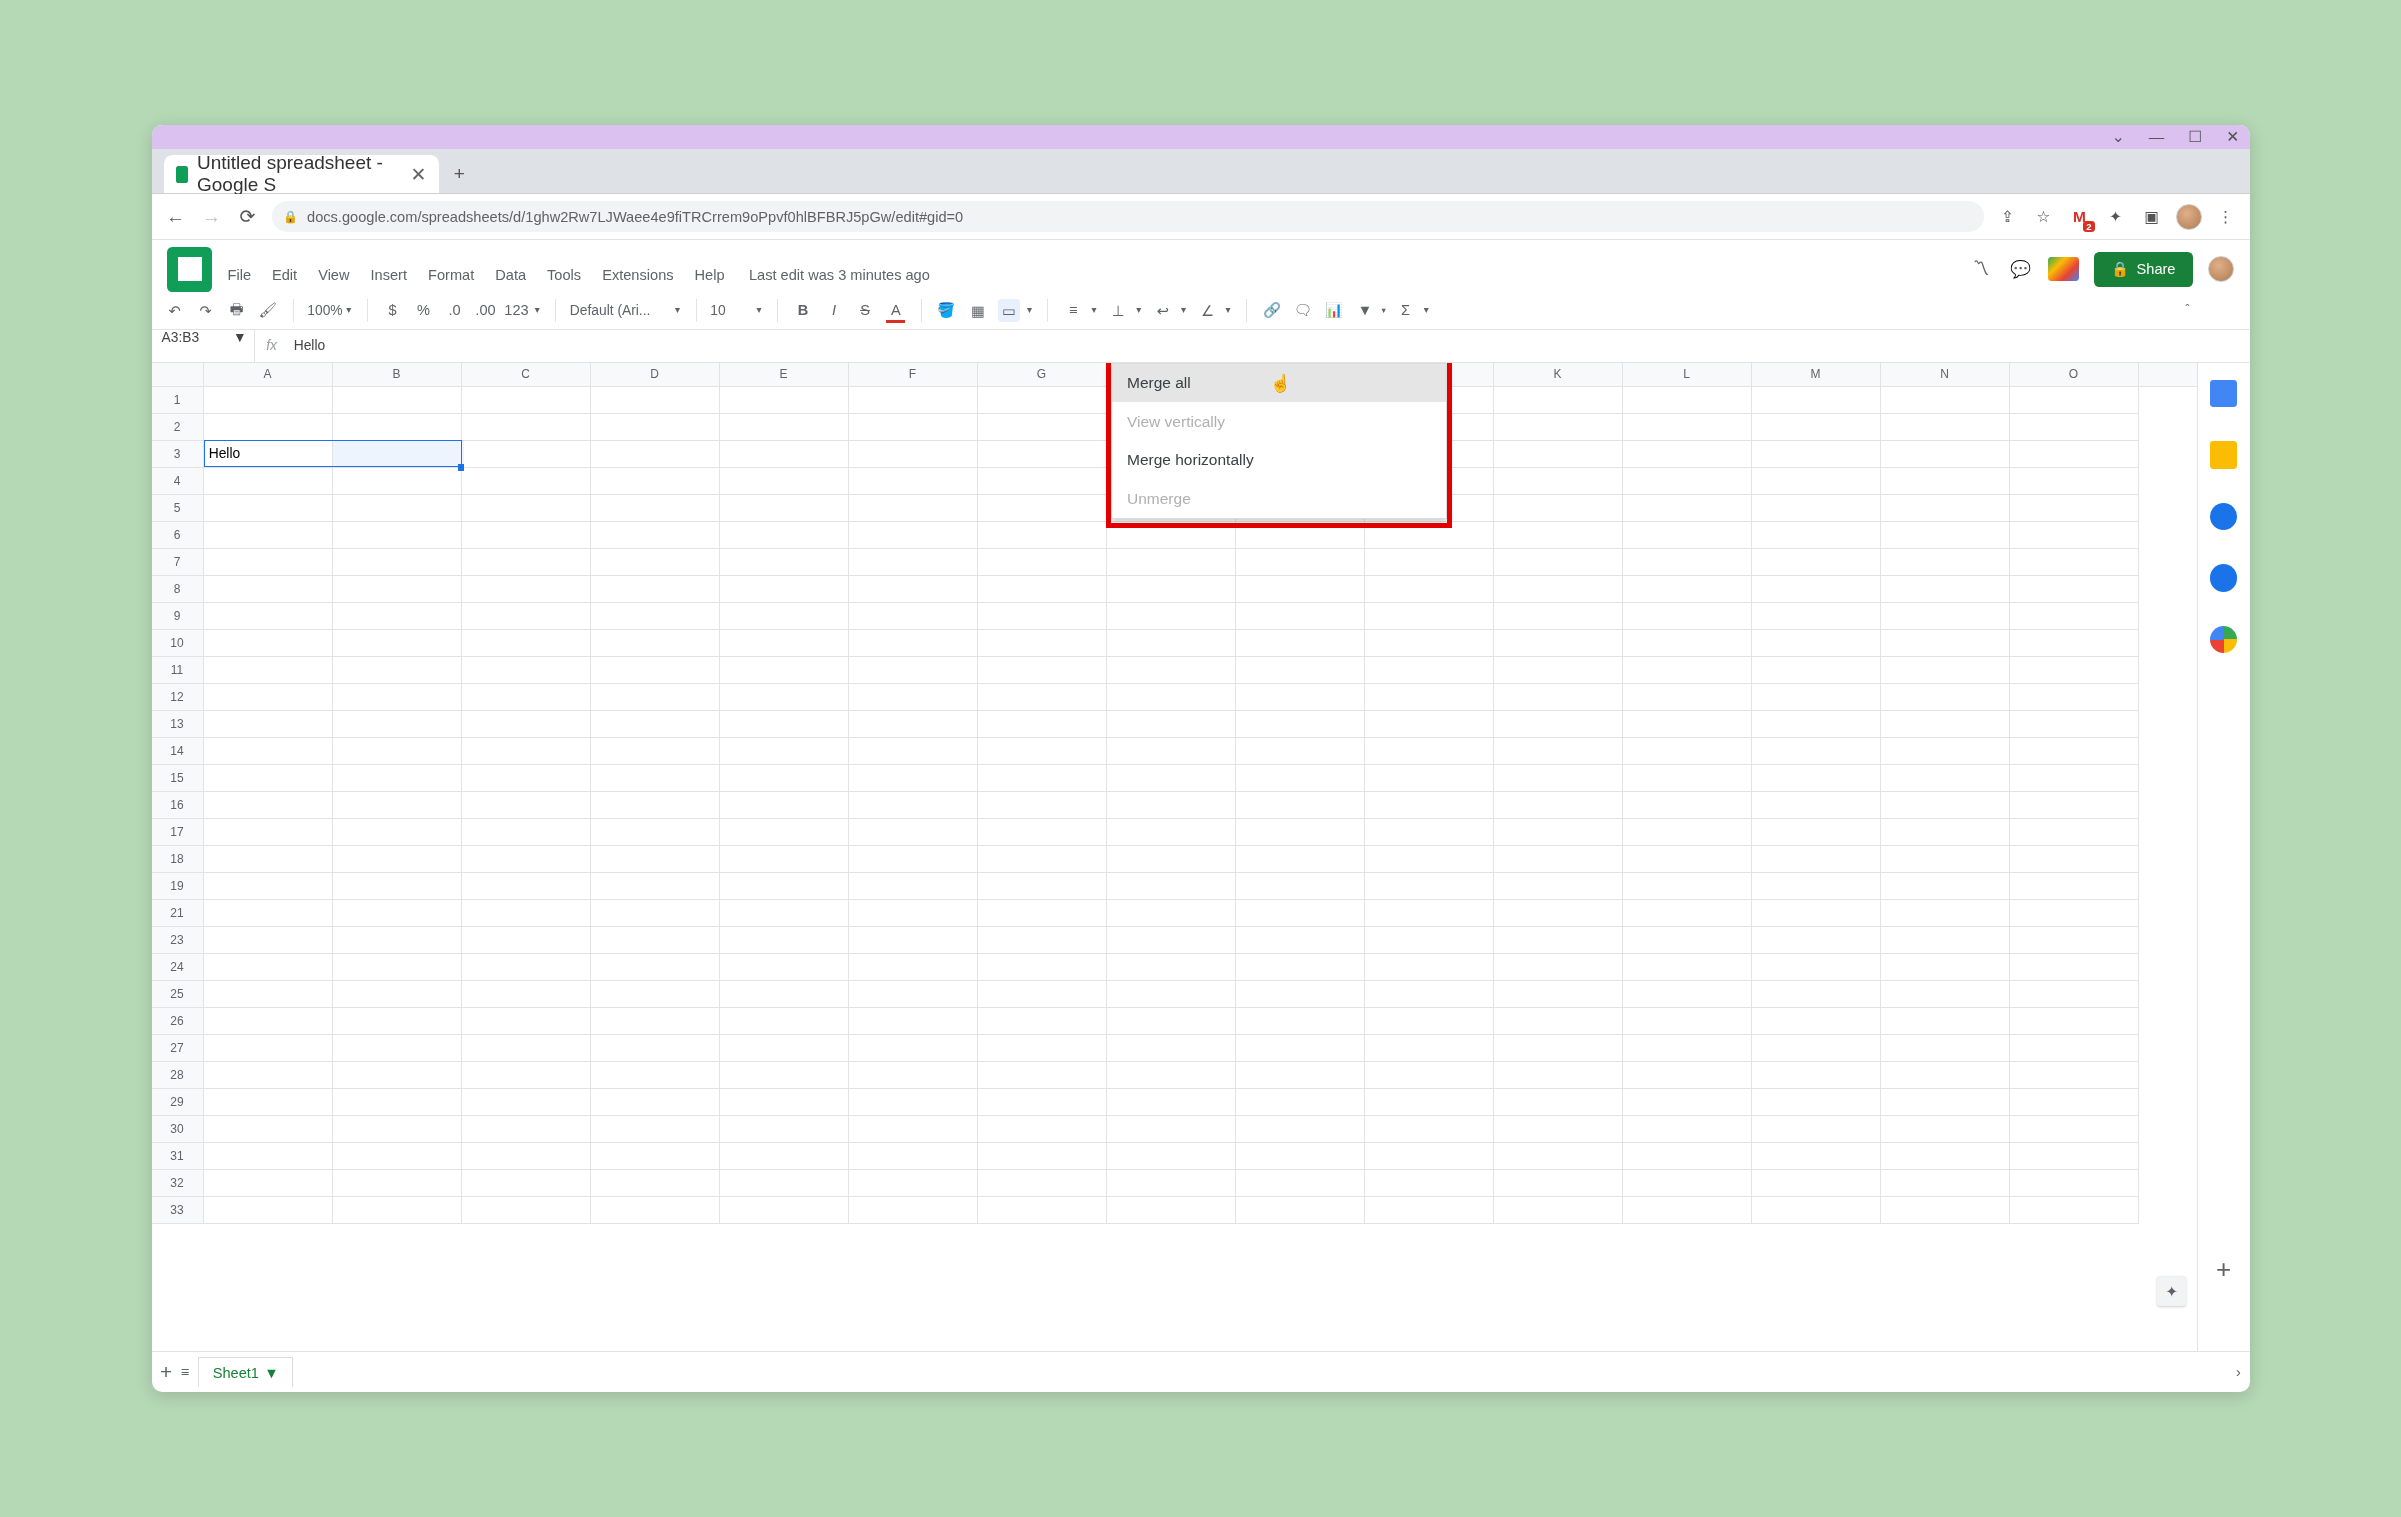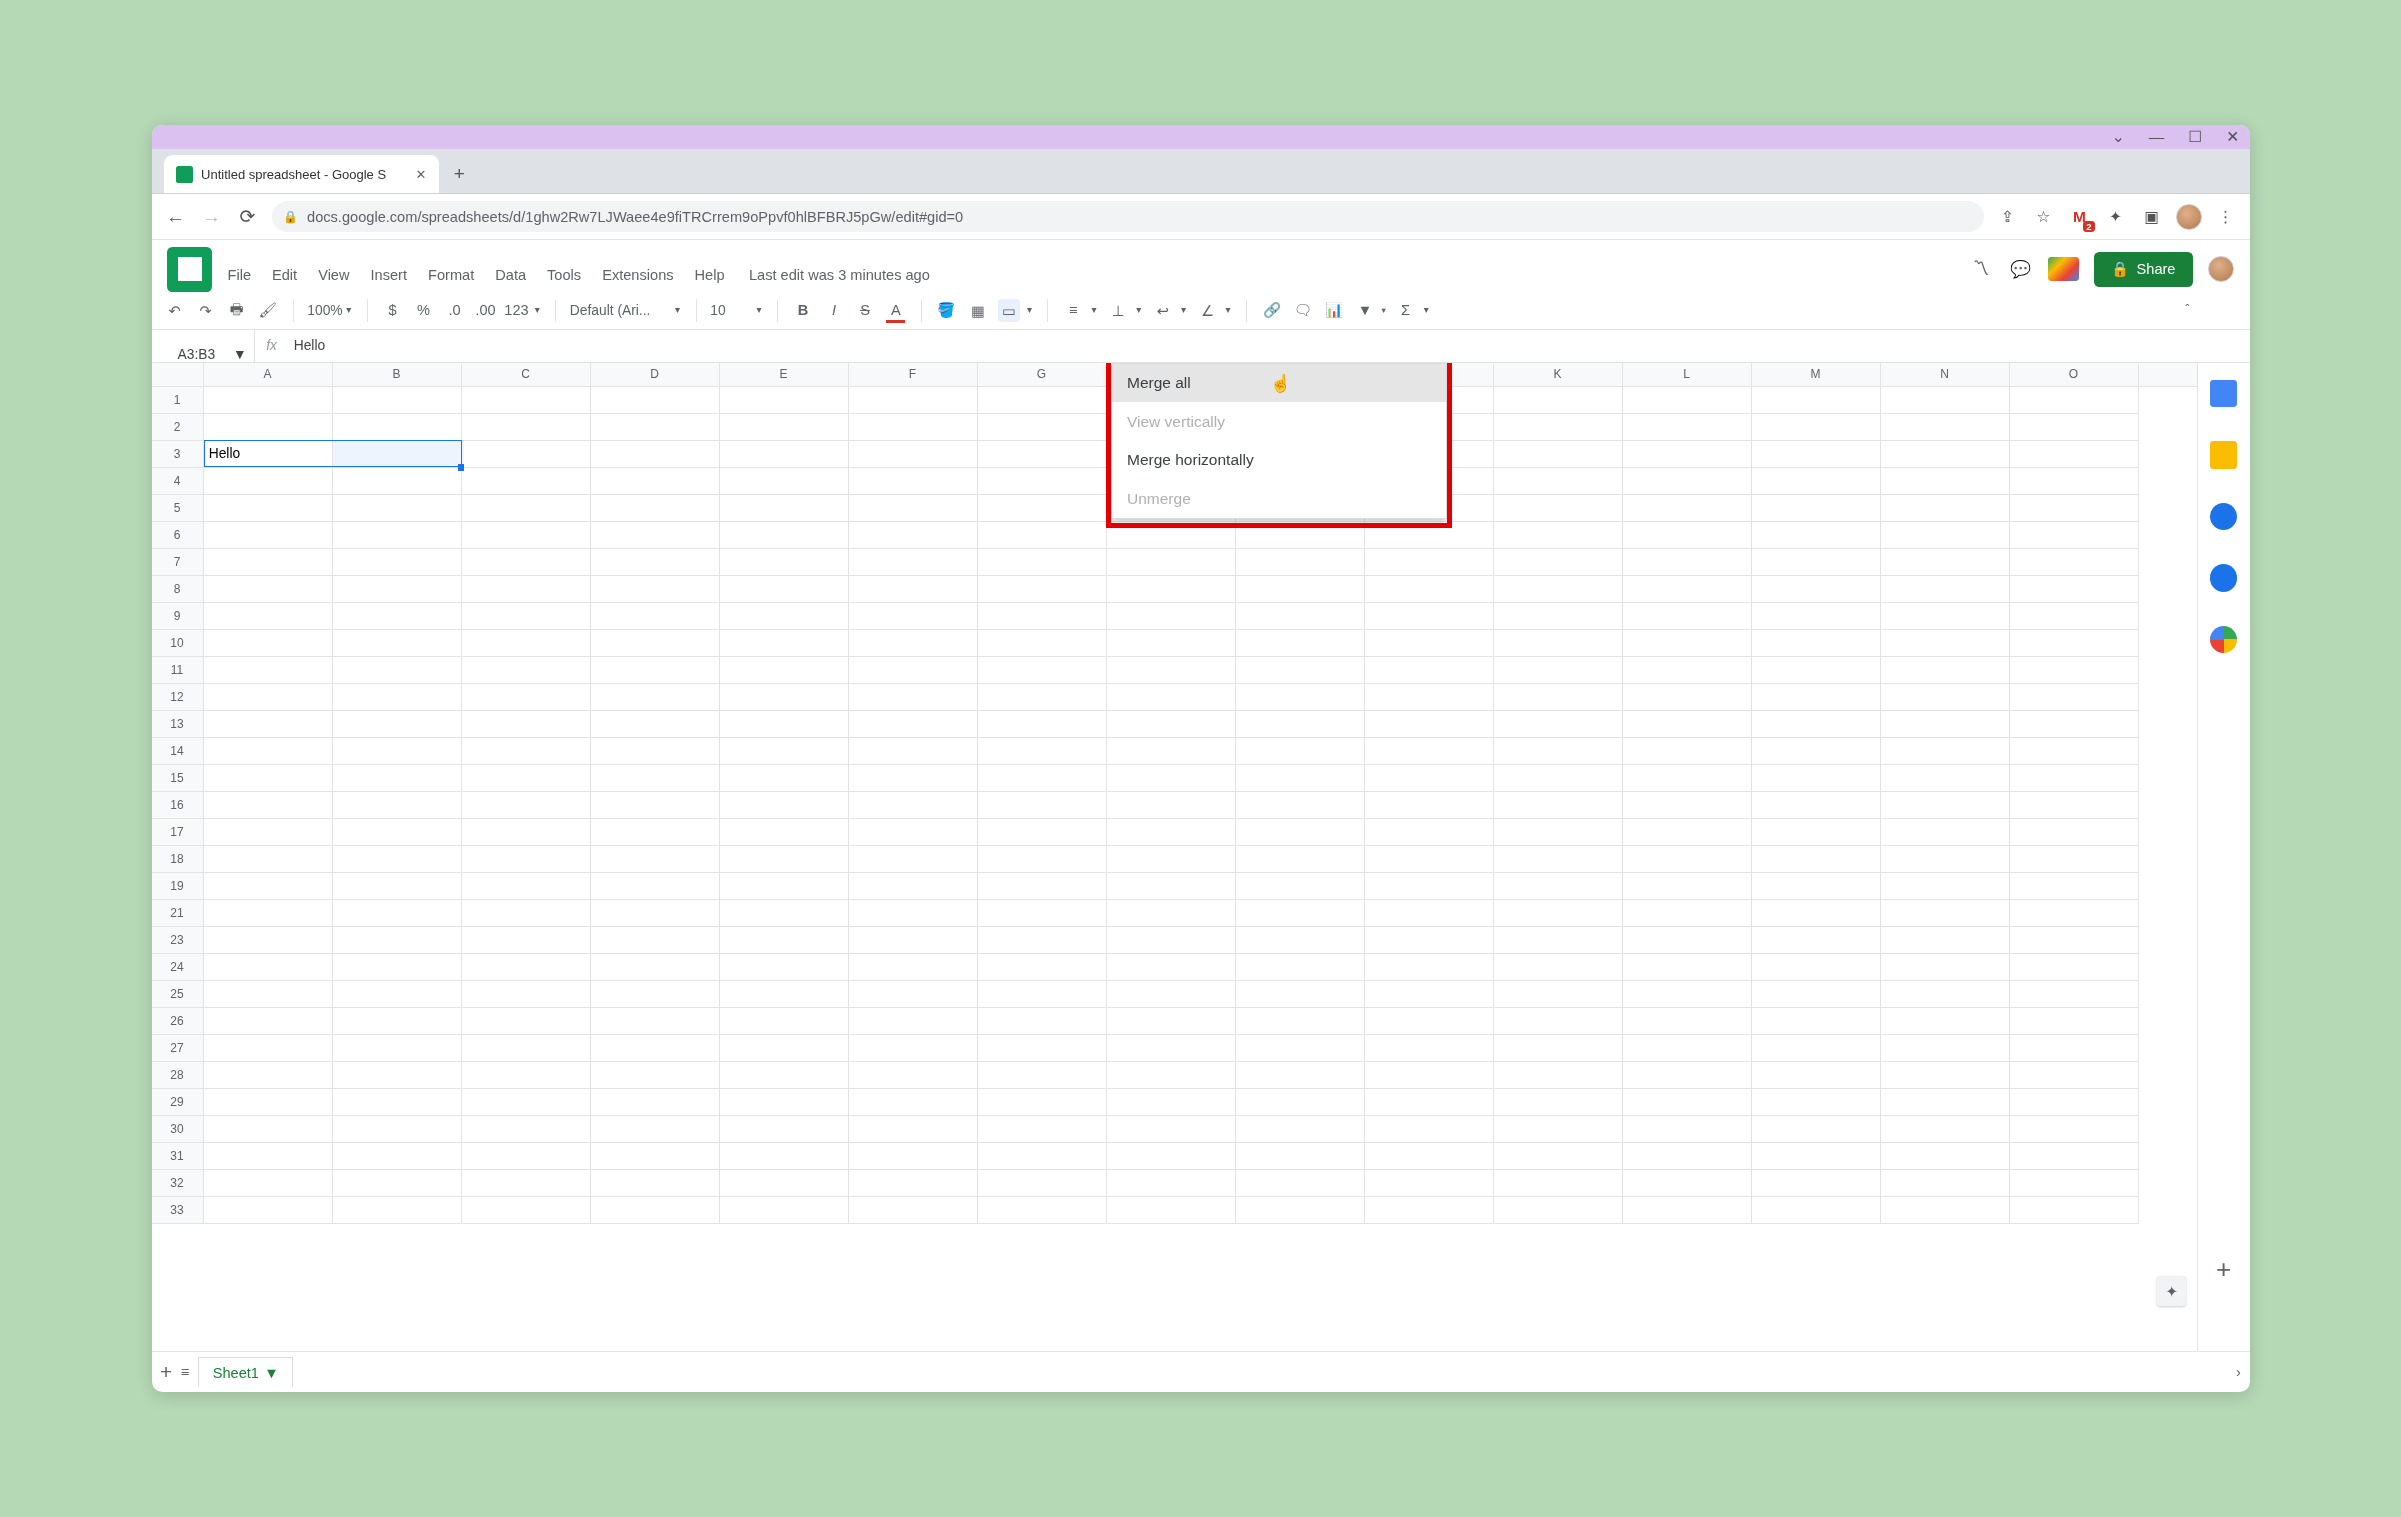--- a/index.html
+++ b/index.html
@@ -1,21 +1,21 @@
 <!DOCTYPE html>
 <html style="font-size:13.8px"><head>
 <meta charset="utf-8">
 <style>
 * { margin: 0; padding: 0; box-sizing: border-box; font-family: Arial, "Helvetica Neue", Helvetica, sans-serif; }
 body { background: #b5d8b5; width: 2401px; height: 1517px; display: flex; align-items: center; justify-content: center; }
 .window { width: 2098px; height: 1267px; background: #fff; border-radius: 10.3px; box-shadow: 0 3.4px 17px rgba(0,0,0,0.15); display: flex; flex-direction: column; overflow: visible; position: relative; }
 .titlebar { background: #dbc1f0; height: 24px; border-radius: 10.3px 10.3px 0 0; display:flex; align-items:center; justify-content:flex-end; padding:0 10.3px; gap:24px; color:#555; font-size:15.5px; }
 .titlebar .ctrl { cursor:default; }
 .tabbar { background: #dee1e6; height: 45px; display: flex; align-items: flex-end; padding-left: 12px; border-bottom:0.9px solid #cfcfcf; }
-.tab { background:#fff; height:38px; width:275px; border-radius:8.6px 8.6px 0 0; display:flex; align-items:center; padding:0 12px; gap:8.6px; font-size:13px; color:#333; }
+.tab { background:#fff; height:38px; width:275px; border-radius:8.6px 8.6px 0 0; display:flex; align-items:center; padding:0 12px; gap:8.6px; font-size:19px; color:#333; }
 .tab .close { margin-left:auto; color:#666; }
 .newtab { width:31px; height:31px; display:flex; align-items:center; justify-content:center; font-size:19px; color:#555; margin-left:5.2px; margin-bottom:3.4px; }
 .omnibar { height:46px; background:#fff; display:flex; align-items:center; padding:0 12px; gap:12px; border-bottom:0.9px solid #e3e3e3; color:#555; }
 .omnibar .navicon { font-size:19px; width:24px; text-align:center; }
 .urlbox { flex:1; background:#f1f3f4; border-radius:20.7px; height:31px; display:flex; align-items:center; padding:0 12px; font-size:14.6px; color:#5f6368; gap:8.6px; }
 .urlbox .lock { font-size:12px; }
 .omniright { display:flex; align-items:center; gap:12px; }
 .omniright .ic { width:24px; height:24px; display:flex; align-items:center; justify-content:center; font-size:15.5px; }
 .gmail { background:#fff; color:#d93025; font-weight:bold; font-size:13.8px; position:relative; }
 .gmail .badge { position:absolute; right:-3.4px; bottom:-3.4px; background:#d93025; color:#fff; font-size:9.5px; padding:0 3.4px; border-radius:3.4px; }
@@ -36,21 +36,21 @@
 .share-btn { background:#188038; color:#fff; padding:8.6px 17px; border-radius:5.2px; font-size:14.6px; font-weight:500; display:flex; align-items:center; gap:6.9px; }
 .toolbar { height:38px; display:flex; align-items:center; padding:0 12px; gap:8.6px; border-bottom:0.9px solid #e3e3e3; color:#5f6368; font-size:13.8px; }
 .toolbar .sep { width:0.9px; height:22.4px; background:#e3e3e3; margin:0 5.2px; }
 .toolbar .ic { width:22.4px; height:22.4px; display:flex; align-items:center; justify-content:center; font-size:14.6px; }
 .toolbar .dd { font-size:8.6px; color:#5f6368; margin-left:-3.4px; }
 .zoomsel, .fontsel, .sizesel { display:flex; align-items:center; gap:5.2px; font-size:13.8px; }
 .fontsel { width:112px; justify-content:space-between; border-right:none; }
 .text-color { position:relative; }
 .text-color::after { content:""; position:absolute; left:1.7px; right:1.7px; bottom:-1.7px; height:3.4px; background:#d93025; }
 .namebox { height:33px; display:flex; align-items:center; border-bottom:0.9px solid #e3e3e3; font-size:13.8px; color:#444; }
-.namebox .cell-ref { width:103px; padding-left:26px; border-right:0.9px solid #e3e3e3; display:flex; align-items:flex-end; justify-content:space-between; padding-right:6.9px; height:100%; }
+.namebox .cell-ref { width:103px; padding-left:10px; border-right:0.9px solid #e3e3e3; display:flex; align-items:flex-start; justify-content:space-between; padding-right:6.9px; height:100%; }
 .namebox .fx { width:34px; text-align:center; font-style:italic; color:#9aa0a6; }
 .namebox .formula { flex:1; padding-left:5.2px; }
 .grid-area { display:flex; flex:1; overflow:hidden; background:#fff; position:relative; }
 .main-grid { flex:1; overflow:hidden; position:relative; }
 .col-headers { display:flex; height:24px; background:#f8f9fa; border-bottom:0.9px solid #e3e3e3; }
 .rowhead-spacer { width:52px; border-right:0.9px solid #e3e3e3; }
 .col-h { flex:0 0 129px; border-right:0.9px solid #e3e3e3; display:flex; align-items:center; justify-content:center; font-size:12px; color:#5f6368; }
 .grid-body { position:relative; }
 .grid-row { display:flex; height:27px; }
 .rowhead { width:52px; border-right:0.9px solid #e3e3e3; border-bottom:0.9px solid #e3e3e3; background:#f8f9fa; display:flex; align-items:center; justify-content:center; font-size:12px; color:#5f6368; }

